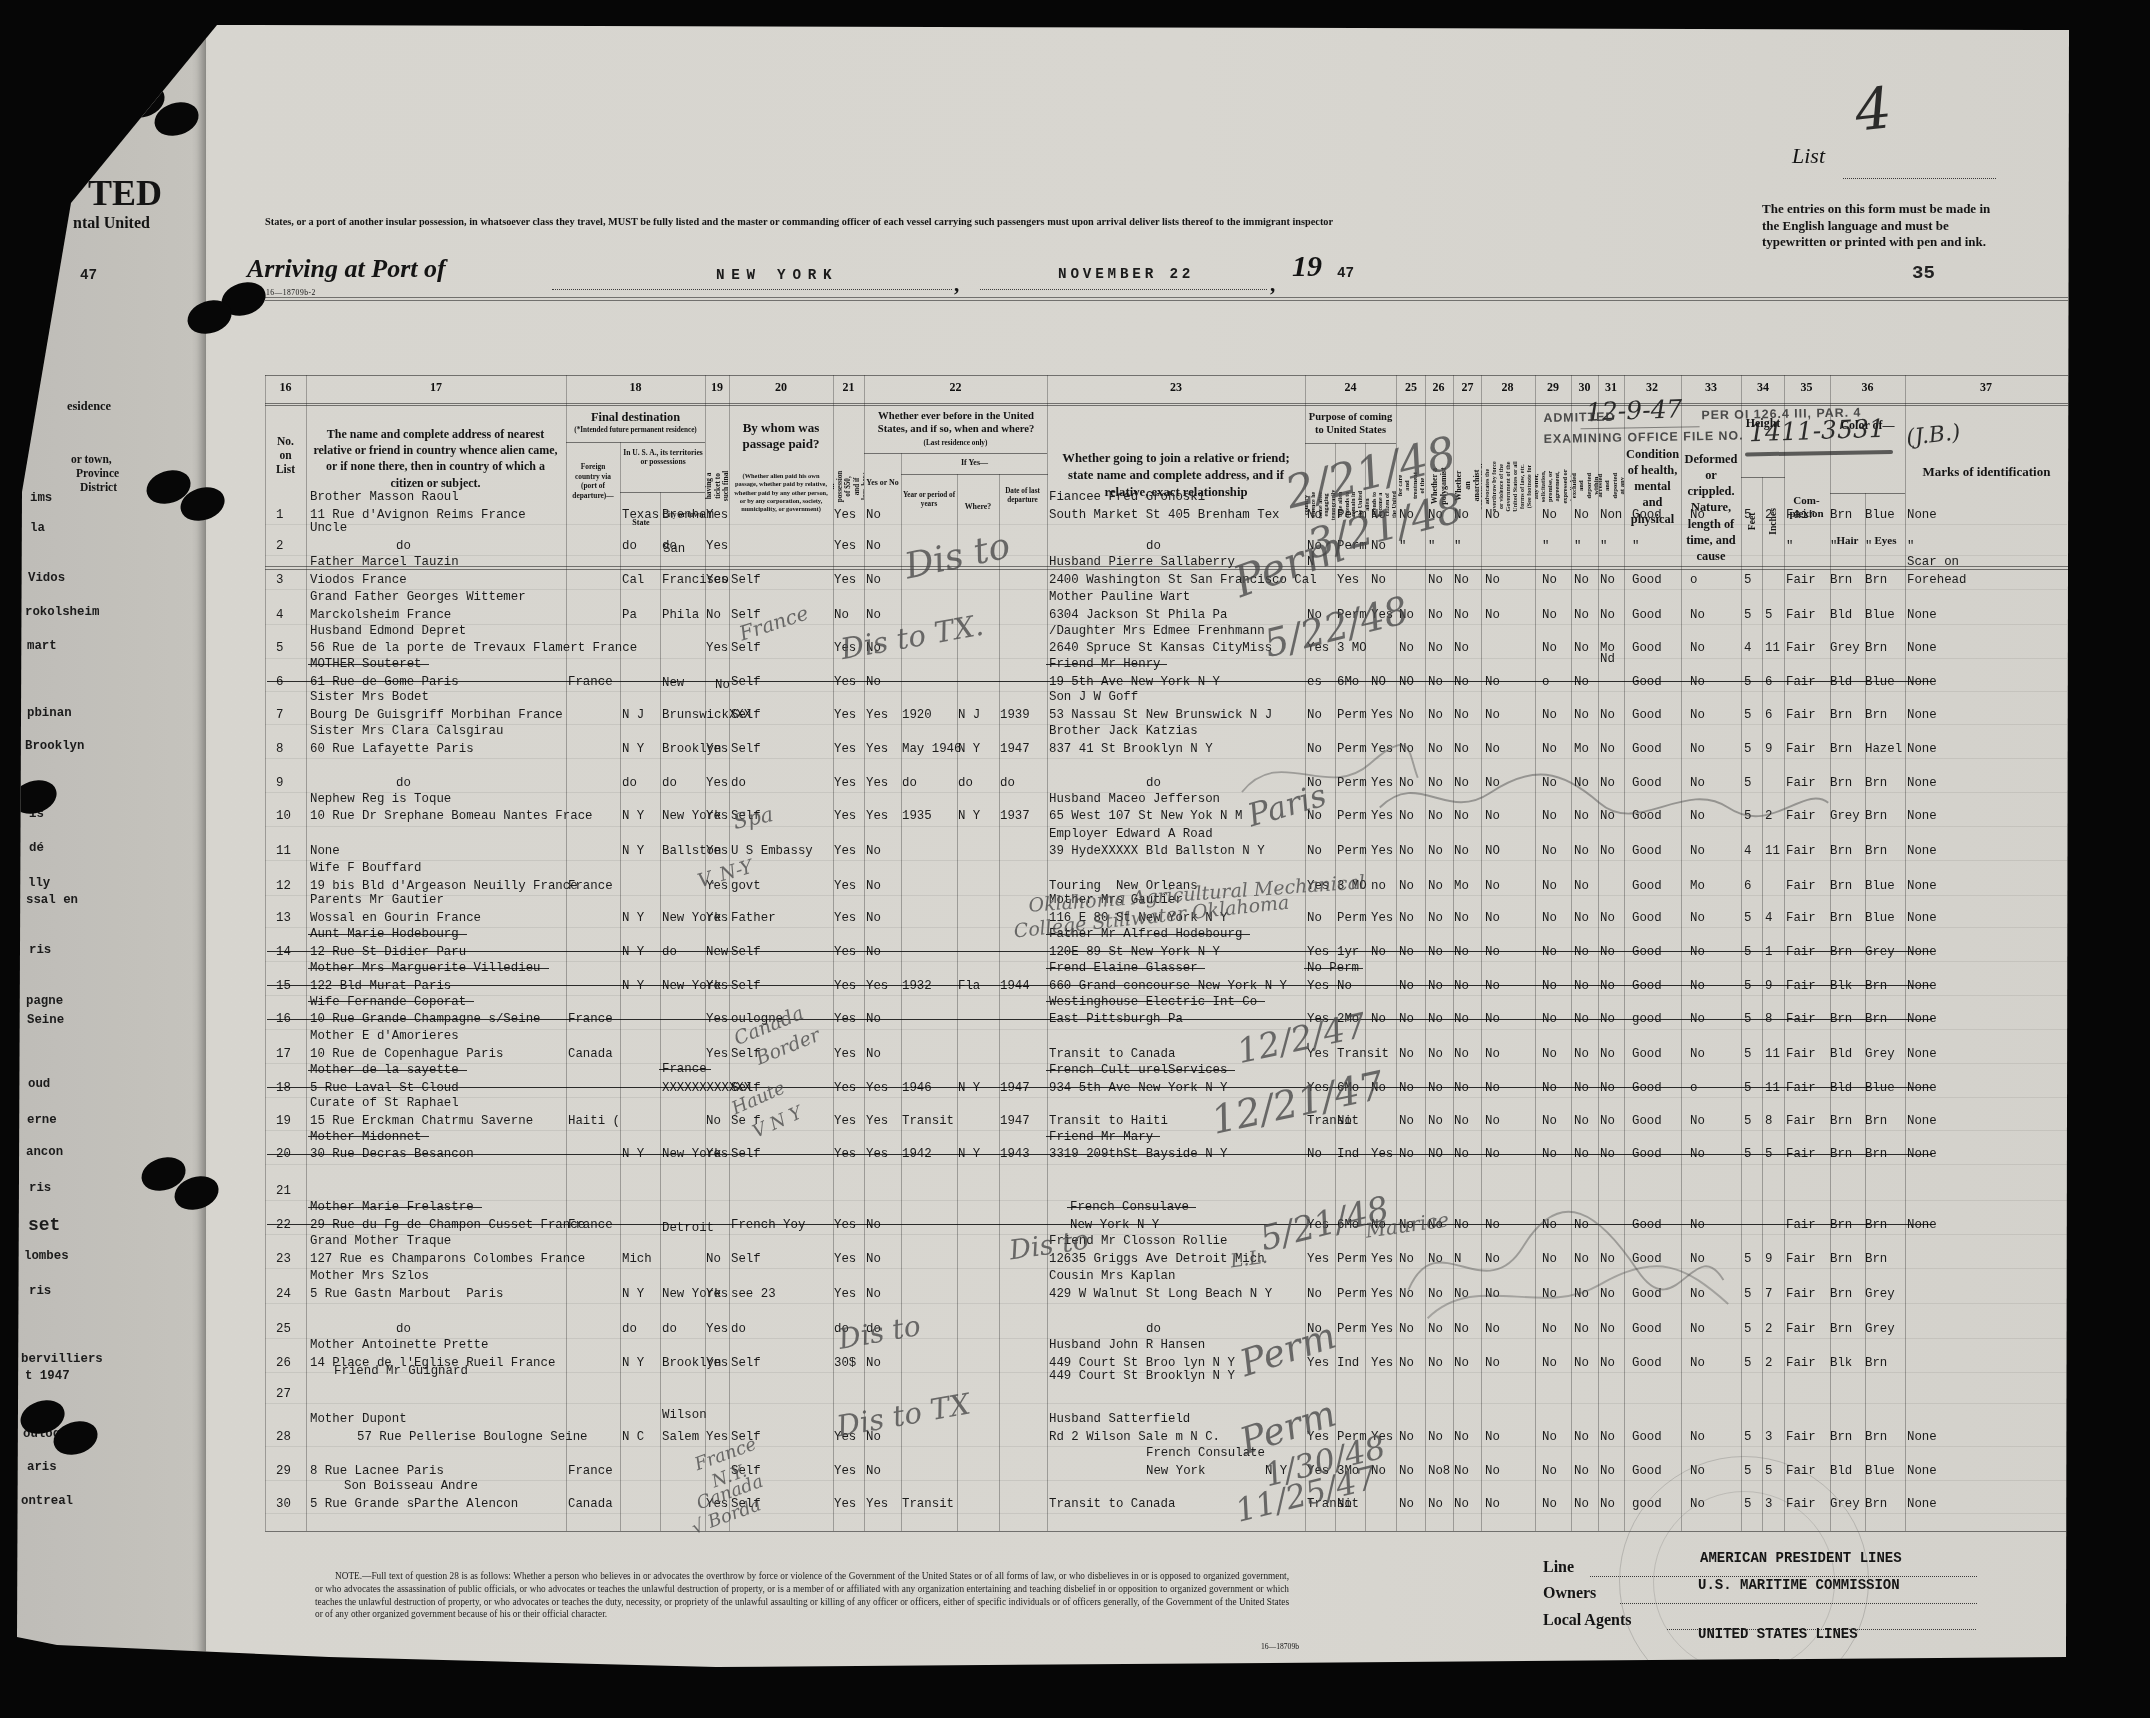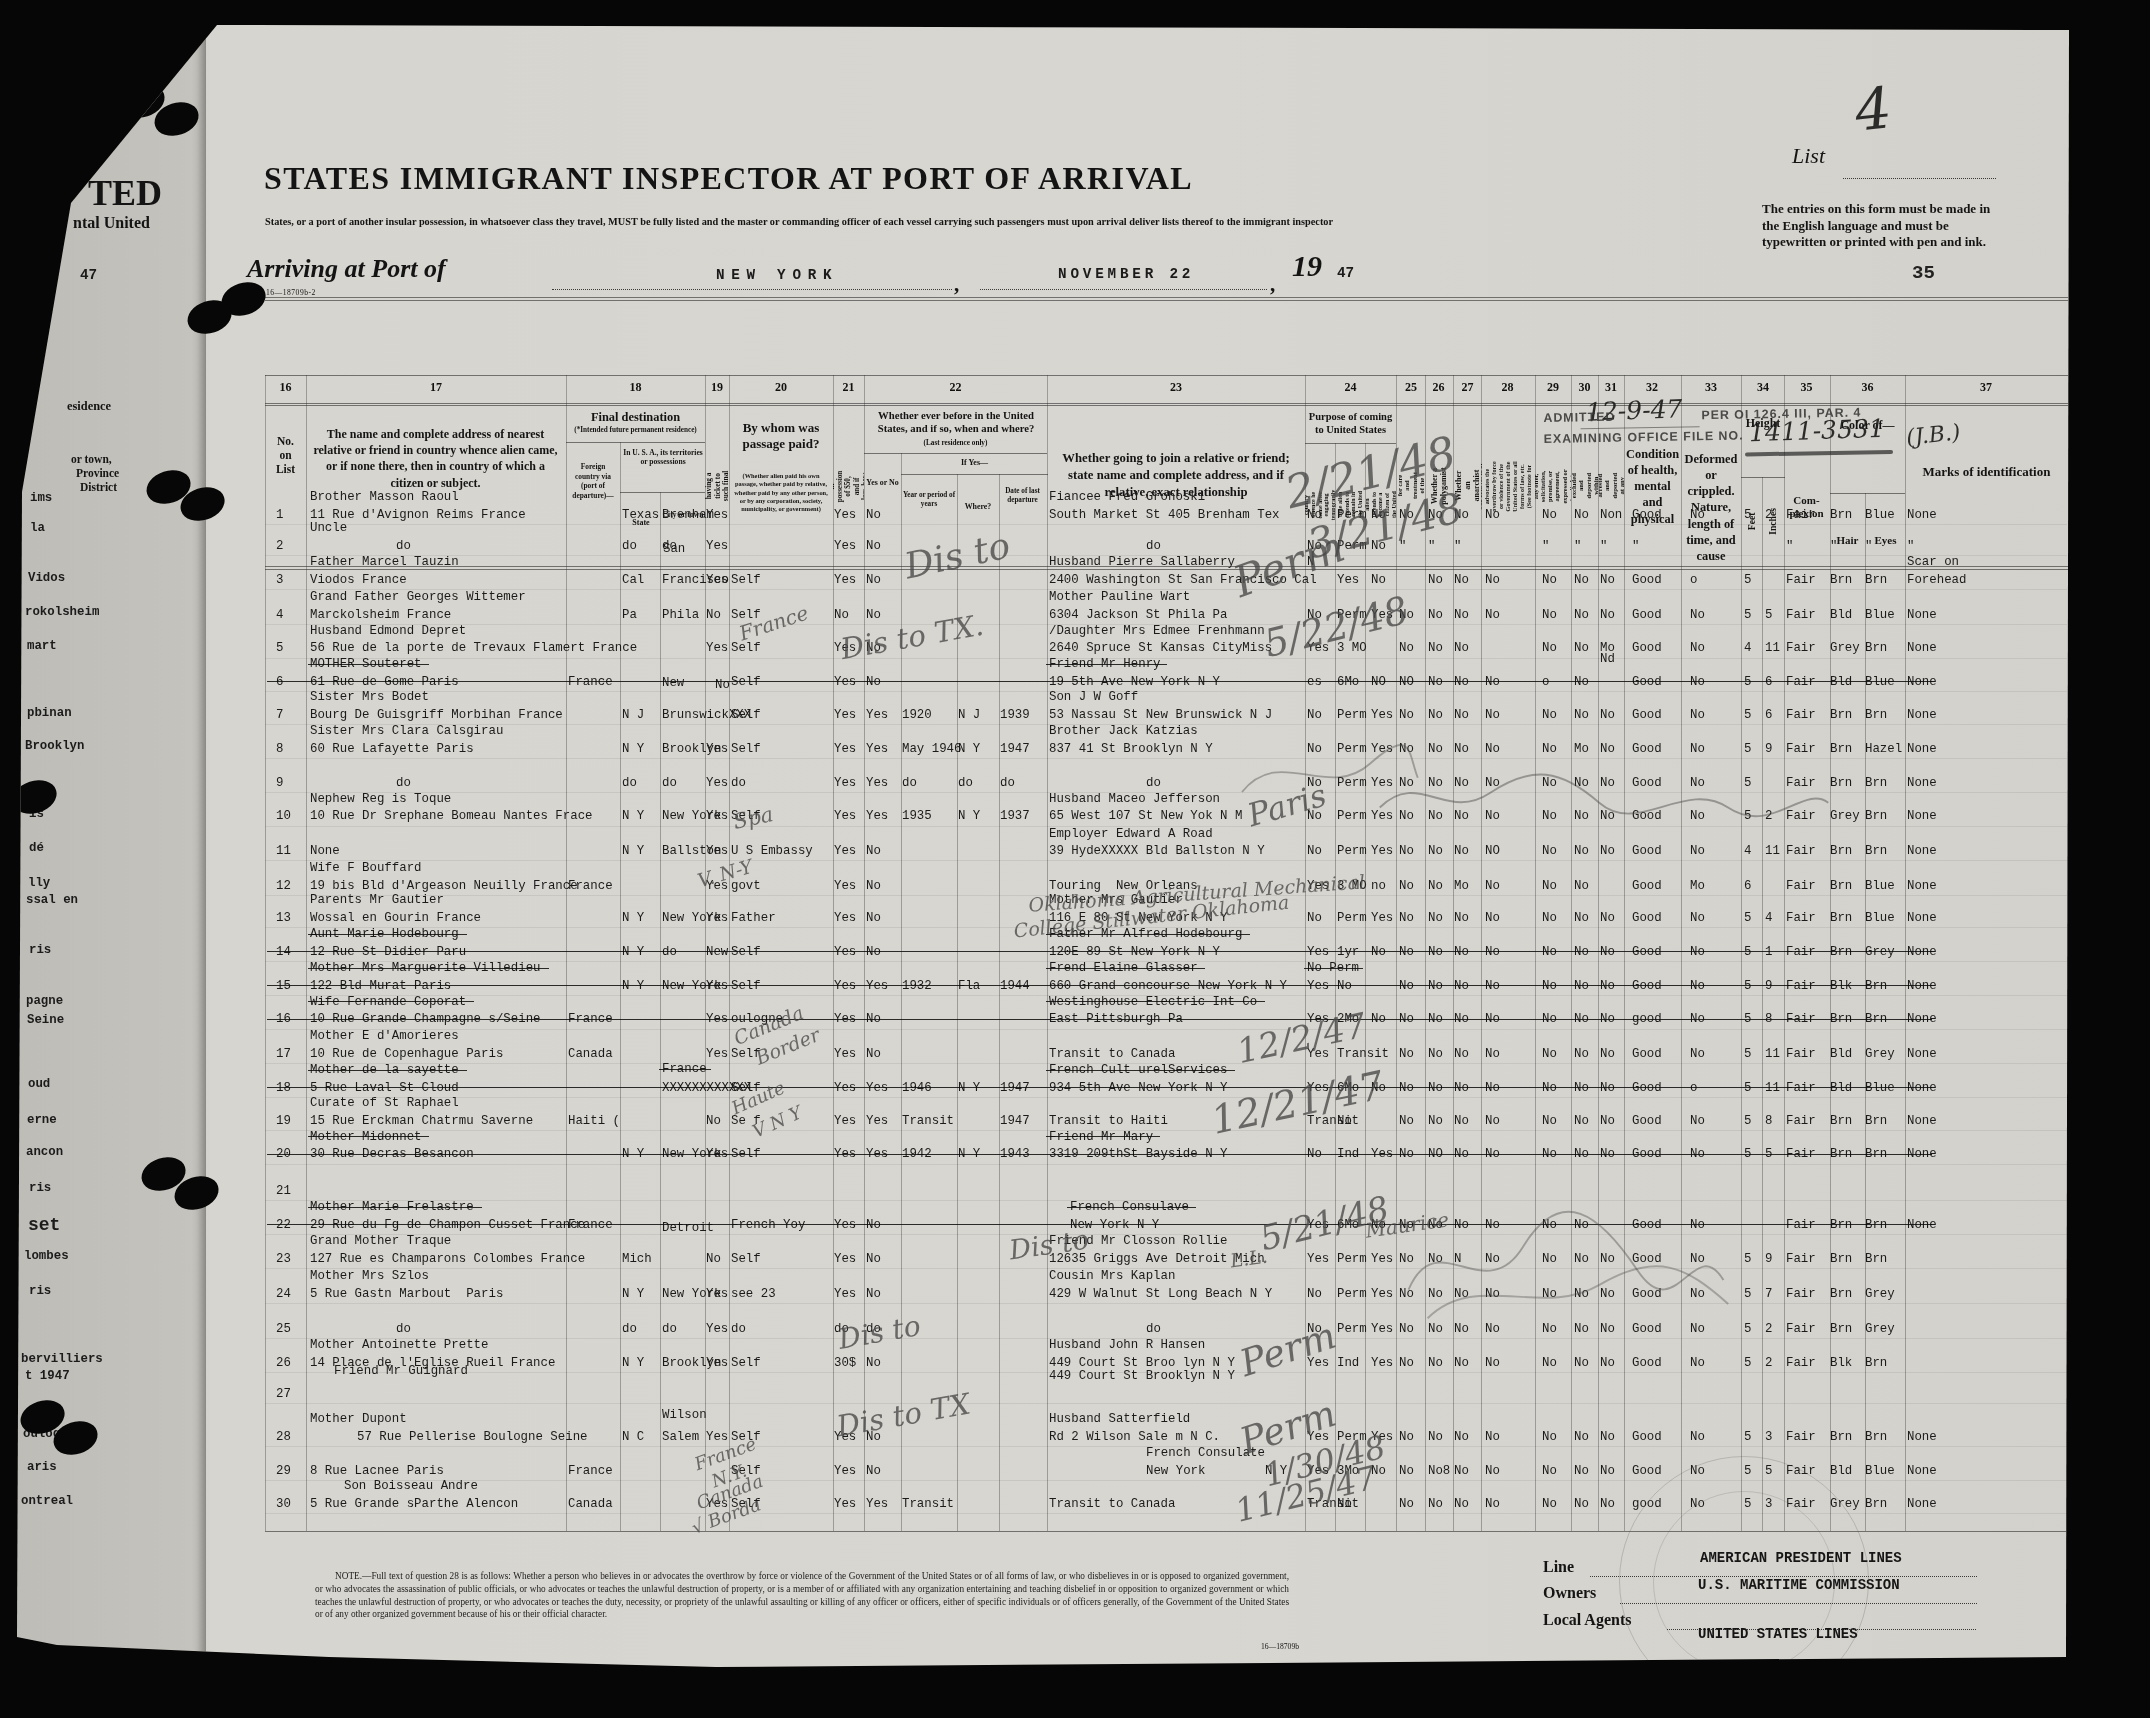--- a/index.html
+++ b/index.html
@@ -47,21 +47,20 @@
   #ring2{position:absolute;left:1653px;top:1491px;width:180px;height:180px;border:1.4px solid rgba(70,70,70,0.18);border-radius:50%;z-index:5;}
   svg.scrawl{position:absolute;z-index:39;}
 </style>
 </head>
 <body>
 
 <div id="doc">
   <div id="page">
     <div id="leftstrip"></div>
 
-    <div class="h" id="title">STATES IMMIGRANT INSPECTOR AT PORT OF ARRIVAL</div>
     <div class="h" id="subtitle">States, or a port of another insular possession, in whatsoever class they travel, MUST be fully listed and the master or commanding officer of each vessel carrying such passengers must upon arrival deliver lists thereof to the immigrant inspector</div>
 
     <div class="h" id="arrlabel">Arriving at Port of</div>
     <div class="dots" style="left:552px;top:289px;width:400px;"></div>
     <div class="t" id="port" style="font-size:14.3px;letter-spacing:6.7px;">NEW YORK</div>
     <div class="h" id="comma1">,</div>
     <div class="dots" style="left:980px;top:289px;width:287px;"></div>
     <div class="t" id="adate" style="font-size:14.3px;letter-spacing:3.8px;">NOVEMBER 22</div>
     <div class="h" id="comma2">,</div>
     <div class="h" id="year19">19</div>

